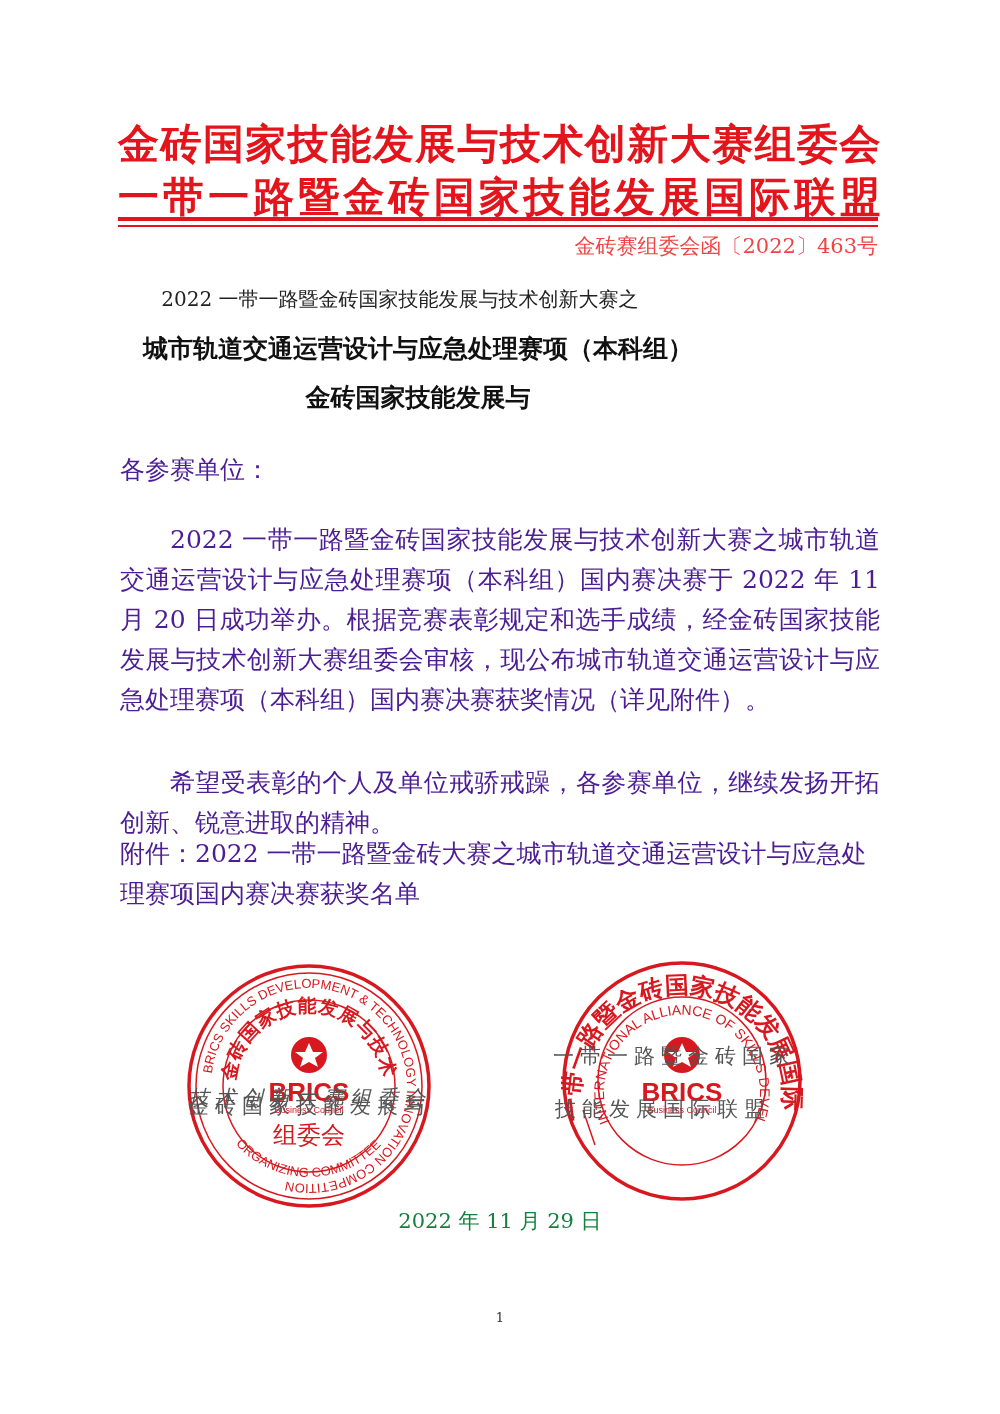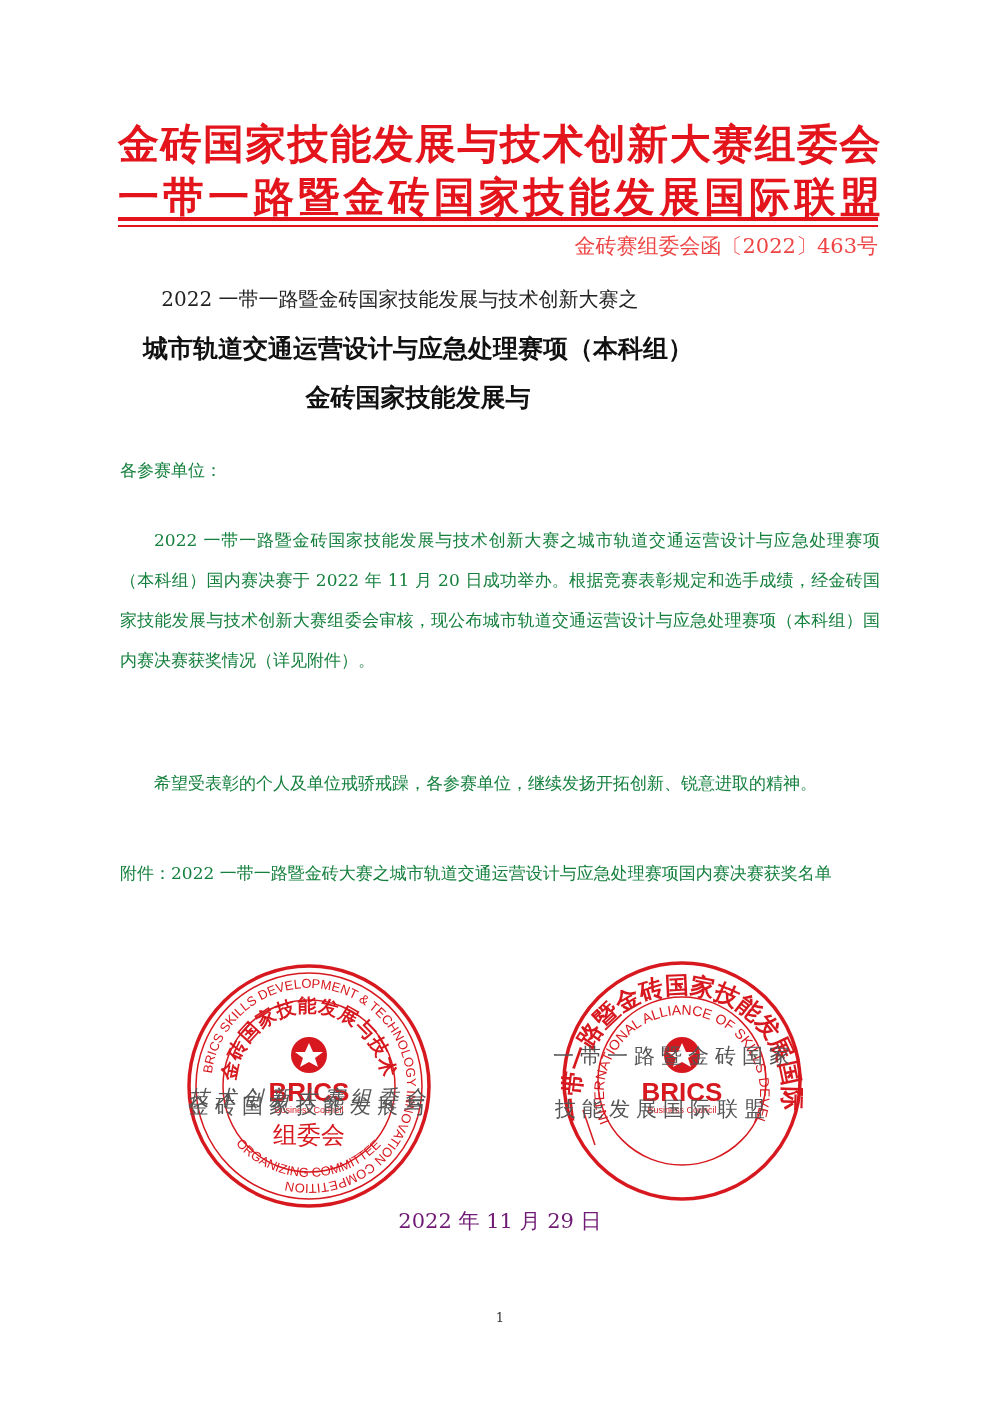--- a/index.html
+++ b/index.html
@@ -86,33 +86,33 @@
       white-space: nowrap;
     }
     #title2 { top: 331px; }
     #title3 { top: 380px; }
 
     
     .body-text {
       position: absolute;
       left: 120px;
       width: 760px;
-      font-size: 17px;
-      color: #15803d;
+      font-size: 25px;
+      color: #4c1d95;
       line-height: 40px;
     }
     .salutation { top: 450px; }
     .para {
       text-indent: 2em;
       text-align: justify;
       margin-top: 28px;
     }
     #para1 { top: 492px; }
     #para2 { top: 735px; }
-    .attachment { top: 853px; }
+    .attachment { top: 834px; }
 
     
     .seal {
       position: absolute;
     }
     #seal-left { left: 186px; top: 963px; width: 246px; height: 246px; }
     #seal-right { left: 561px; top: 960px; width: 242px; height: 242px; }
 
     .sign-line {
       position: absolute;
@@ -128,21 +128,21 @@
     #sign-right-2 { left: 555px; top: 1095px; }
 
     .date {
       position: absolute;
       left: 0;
       width: 1000px;
       top: 1206px;
       text-align: center;
       font-size: 21px;
       line-height: 30px;
-      color: #701a75;
+      color: #15803d;
       white-space: nowrap;
     }
 
     .page-number {
       position: absolute;
       left: 0;
       width: 1000px;
       top: 1310px;
       text-align: center;
       font-size: 13px;

